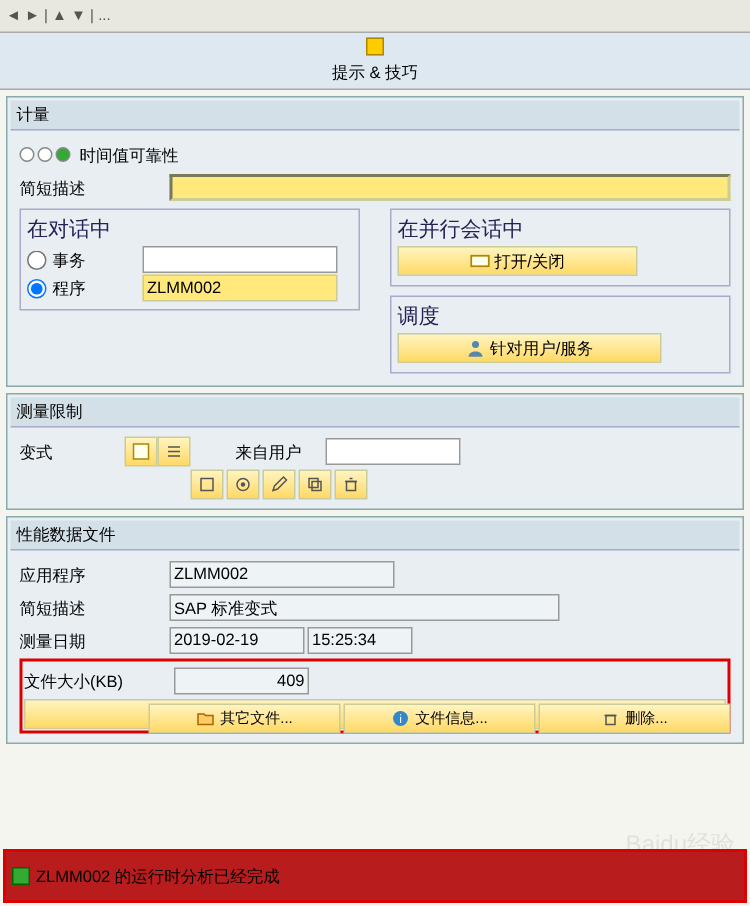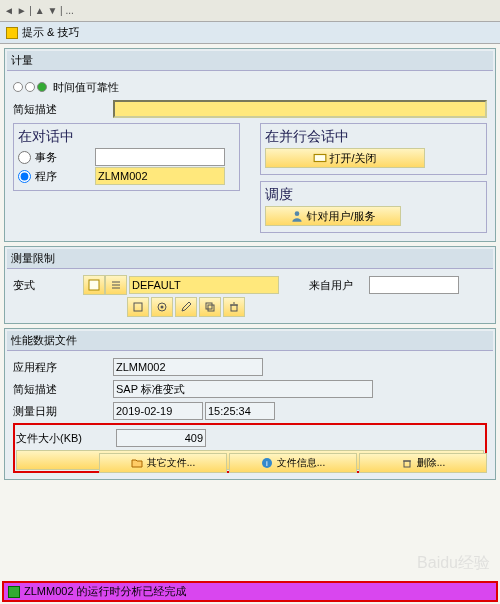--- a/index.html
+++ b/index.html
@@ -1,19 +1,19 @@
 <!DOCTYPE html>
 <html><head>
 <meta charset="utf-8">
 <style>
 * { box-sizing: border-box; margin: 0; padding: 0; }
 body { font-family: "Microsoft YaHei", Arial, sans-serif; font-size: 11px; background: #f5f5f0; width: 500px; height: 604px; position: relative; overflow: hidden; }
 .toolbar-top { height: 22px; background: #e8e8e0; border-bottom: 1px solid #aaa; display: flex; align-items: center; padding: 0 4px; gap: 8px; color: #555; }
 .toolbar-top .arrows { font-size: 10px; }
-.hint-bar { background: #dde8f0; border-bottom: 1px solid #aaa; padding: 3px 6px; display: flex; align-items: center; gap: 4px; }
+.hint-bar { background: #dde8f0; border-bottom: 1px solid #aaa; padding: 3px 6px; display: flex; align-items: center; gap: 4px; flex-direction: column; }
 .hint-bar .icon { width: 12px; height: 12px; background: #fc0; border: 1px solid #a80; display: inline-block; }
 .panel { margin: 4px; border: 1px solid #8aa; background: #e8eef2; padding: 2px; }
 .panel-title { background: #d4e0e8; padding: 2px 4px; font-size: 11px; border-bottom: 1px solid #aac; }
 .panel-body { padding: 4px 6px; }
 .row { display: flex; align-items: center; margin: 2px 0; min-height: 20px; }
 .label { width: 100px; flex-shrink: 0; }
 input[type=text] { height: 18px; border: 1px solid #999; background: #fff; padding: 0 2px; font-size: 11px; }
 input[type=text].yellow { background: #ffe87c; border: 1px solid #cc9; }
 input[type=text].ro { background: #eef3f6; }
 .big-yellow { flex: 1; height: 18px; background: #ffe87c; border: 2px inset #cc9; }
@@ -24,21 +24,21 @@
 .radio-row { display: flex; align-items: center; margin: 1px 0; }
 .radio-row input[type=radio] { margin-right: 4px; }
 .btn { height: 20px; background: linear-gradient(#fff4c0, #ffd966); border: 1px solid #cc9; display: inline-flex; align-items: center; justify-content: center; padding: 0 10px; font-size: 11px; cursor: pointer; position: relative; }
 .btn .bicon { width: 14px; height: 14px; margin-right: 2px; display: inline-block; }
 .small-btn { width: 22px; height: 20px; background: linear-gradient(#fff4c0, #ffd966); border: 1px solid #cc9; display: inline-flex; align-items: center; justify-content: center; cursor: pointer; }
 .small-btn svg { width: 12px; height: 12px; }
 .sep-row { display: flex; gap: 2px; margin-top: 2px; align-items: center; }
 .file-btns { display: flex; gap: 2px; border: 2px solid #d00; padding: 2px; }
 .file-btn { flex: 1; height: 20px; background: linear-gradient(#fff4c0, #ffd966); border: 1px solid #cc9; display: flex; align-items: center; justify-content: center; gap: 4px; font-size: 10px; cursor: pointer; }
 .file-btn .ficon { width: 12px; height: 12px; }
-.status-bar { position: absolute; left: 2px; right: 2px; bottom: 2px; height: 21px; border: 2px solid #d00; background: #d946ef; display: flex; align-items: center; padding: 0 4px; gap: 4px; }
+.status-bar { position: absolute; left: 2px; right: 2px; bottom: 2px; height: 36px; border: 2px solid #d00; background: #b91c1c; display: flex; align-items: center; padding: 0 4px; gap: 4px; }
 .status-bar .sicon { width: 12px; height: 12px; background: #3a3; border: 1px solid #060; }
 .watermark { position: absolute; right: 10px; bottom: 30px; color: #ccc; font-size: 16px; opacity: 0.5; pointer-events: none; }
 </style>
 </head>
 <body>
 
 <div class="toolbar-top">
   <span class="arrows">◄ ► | ▲ ▼ | ...</span>
 </div>
 
@@ -87,21 +87,21 @@
               <span class="bicon"><svg viewBox="0 0 12 12">
                     <rect x="1" y="3" width="10" height="6" fill="#ffe" stroke="#a80"></rect>
                   </svg></span>
               <span>打开/关闭</span>
             </button>
           </div>
         </div>
         <div class="fieldset" style="margin-top:6px;">
           <div class="fieldset-title">调度</div>
           <div class="row">
-            <button class="btn" style="width:136px;">
+            <button class="btn" style="width:176px;">
               <span class="bicon"><svg viewBox="0 0 12 12">
                     <circle cx="6" cy="4" r="2" fill="#58a"></circle>
                     <path d="M2 11c0-2 2-3 4-3s4 1 4 3" fill="#58a"></path>
                   </svg></span>
               <span>针对用户/服务</span>
             </button>
           </div>
         </div>
       </div>
     </div>
@@ -116,21 +116,20 @@
       <span class="small-btn">
           <svg viewBox="0 0 12 12">
             <rect x="1" y="1" width="10" height="10" fill="#ffe" stroke="#a80"></rect>
           </svg>
         </span>
       <span class="small-btn">
           <svg viewBox="0 0 12 12">
             <path d="M2 3h8M2 6h8M2 9h8" stroke="#555"></path>
           </svg>
         </span>
-      <input type="text" class="yellow" style="width: 150px; margin-left: 2px;" value="DEFAULT">
       <span style="width:30px;"></span>
       <span style="width:60px;">来自用户</span>
       <input type="text" style="width: 90px;">
     </div>
     <div class="sep-row" style="margin-left:114px;">
       <span class="small-btn">
           <svg viewBox="0 0 12 12">
             <rect x="2" y="2" width="8" height="8" fill="none" stroke="#555"></rect>
           </svg>
         </span>

